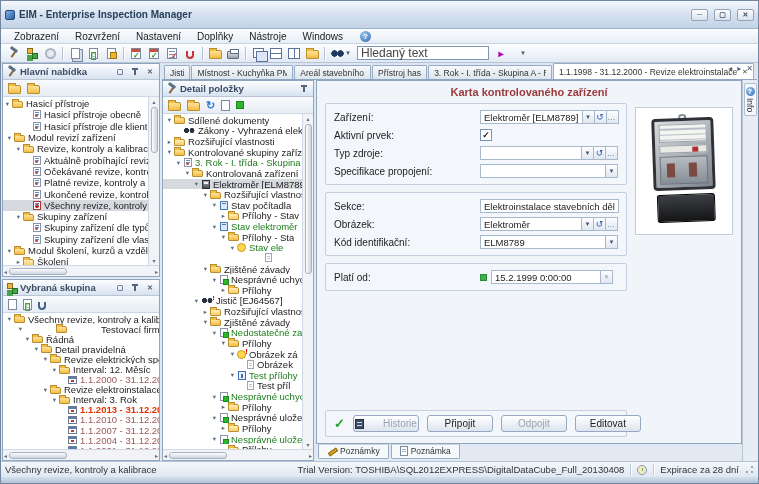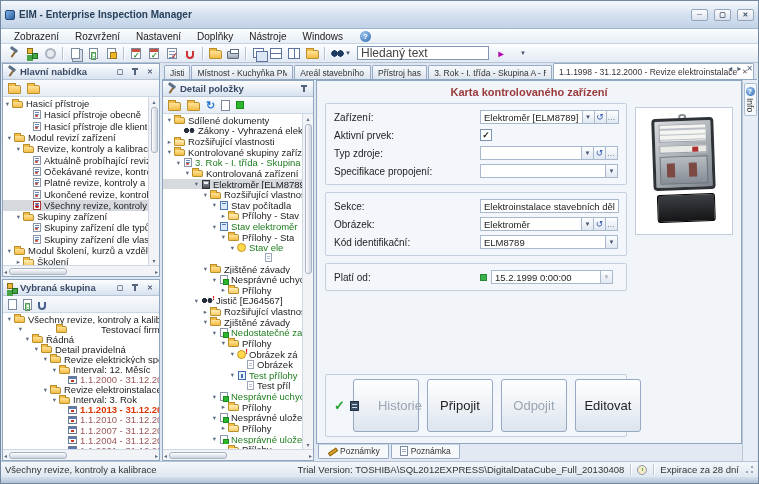--- a/index.html
+++ b/index.html
@@ -157,21 +157,21 @@
 .m-label{position:absolute;left:8px;top:10px;width:48px;height:18px;background:#f4f4f1;border:1px solid #9aa0a8;
  background-image:repeating-linear-gradient(#b9bfc7 0 1px,transparent 1px 5px);background-position:0 4px}
 .m-dial{position:absolute;left:8px;top:31px;width:48px;height:8px;background:#e9e9e5;border:1px solid #9aa0a8}
 .m-dial::before{content:"";position:absolute;right:8px;top:1px;width:6px;height:5px;background:#b03030}
 .m-mech{position:absolute;left:8px;top:42px;width:48px;height:28px;background:linear-gradient(#b7bcc2,#878d95);border:1px solid #6c737c}
 .m-mech::before{content:"";position:absolute;left:6px;top:6px;width:8px;height:14px;background:#7c4a43;box-shadow:22px 0 0 #7c4a43}
 .m-bottom{position:absolute;left:4px;top:80px;width:58px;height:28px;background:linear-gradient(#3c3f44,#141517);border:1px solid #000;border-radius:3px}
 
 .btnrow{border:1px solid #c5d0de;border-radius:2px;padding:4px 8px;display:flex;align-items:center;background:#f3f7fb;margin-top:auto}
 .valid-check{color:#27a32e;font-weight:bold;font-size:13px}
-.btn{min-width:66px;text-align:center;font-size:13px;color:#222;padding:18px 8px;margin-left:8px;
+.btn{min-width:66px;text-align:center;font-size:10px;color:#222;padding:2px 8px;margin-left:8px;
  border:1px solid #96a8c2;border-radius:3px;background:linear-gradient(#ffffff,#dde4ee);display:flex;align-items:center;justify-content:center;gap:19px}
 .btn.disabled{color:#9aa4b2}
 .btnspace{flex:1}
 .ic-historie{width:9px;height:10px;background:#3d4f68;border:1px solid #22303f;position:relative;flex:none}
 .ic-historie::before{content:"";position:absolute;left:1px;top:2px;right:1px;height:1px;background:#cfd9e6;box-shadow:0 3px 0 #cfd9e6}
 
 .bottom-tabs{height:17px;flex:none;display:flex;align-items:flex-start;background:#e2e9f2;padding:0 2px;gap:2px}
 .btab{display:flex;align-items:center;gap:3px;font-size:8.5px;color:#333;padding:1px 8px 2px;height:15px;
  border:1px solid #98abc4;border-top:1px solid #c8d4e2;border-radius:0 0 2px 2px;background:#f6f9fc}
 .ic-pen{width:10px;height:10px;position:relative}

